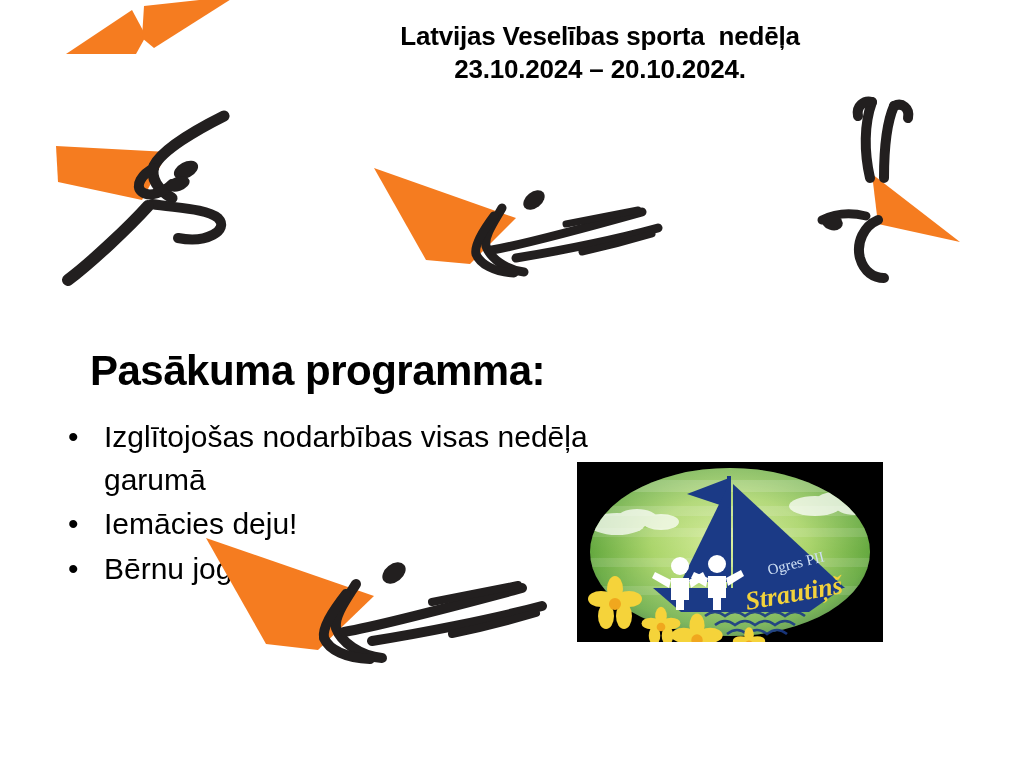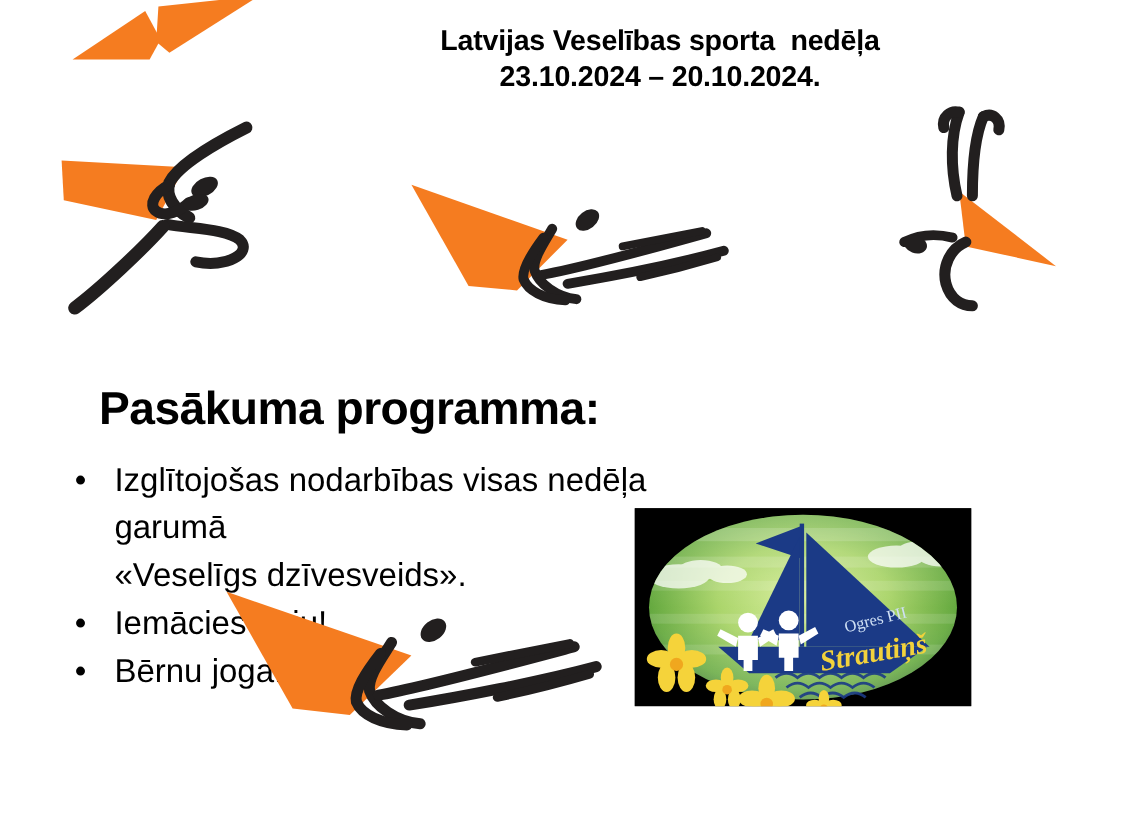--- a/index.html
+++ b/index.html
@@ -152,21 +152,20 @@
   </div>
 
   <div class="program-heading">Pasākuma programma:</div>
 
   <div class="bullets">
 
     <div class="bullet-row">
       <span class="bullet-dot">•</span>
       <span class="bullet-text">Izglītojošas nodarbības visas nedēļa garumā</span>
     </div>
-    <span class="bullet-sub">«Veselīgs dzīvesveids».</span>
 
     <div class="bullet-row">
       <span class="bullet-dot">•</span>
       <span class="bullet-text">Iemācies deju!</span>
     </div>
 
     <div class="bullet-row">
       <span class="bullet-dot">•</span>
       <span class="bullet-text">Bērnu joga!</span>
     </div>

